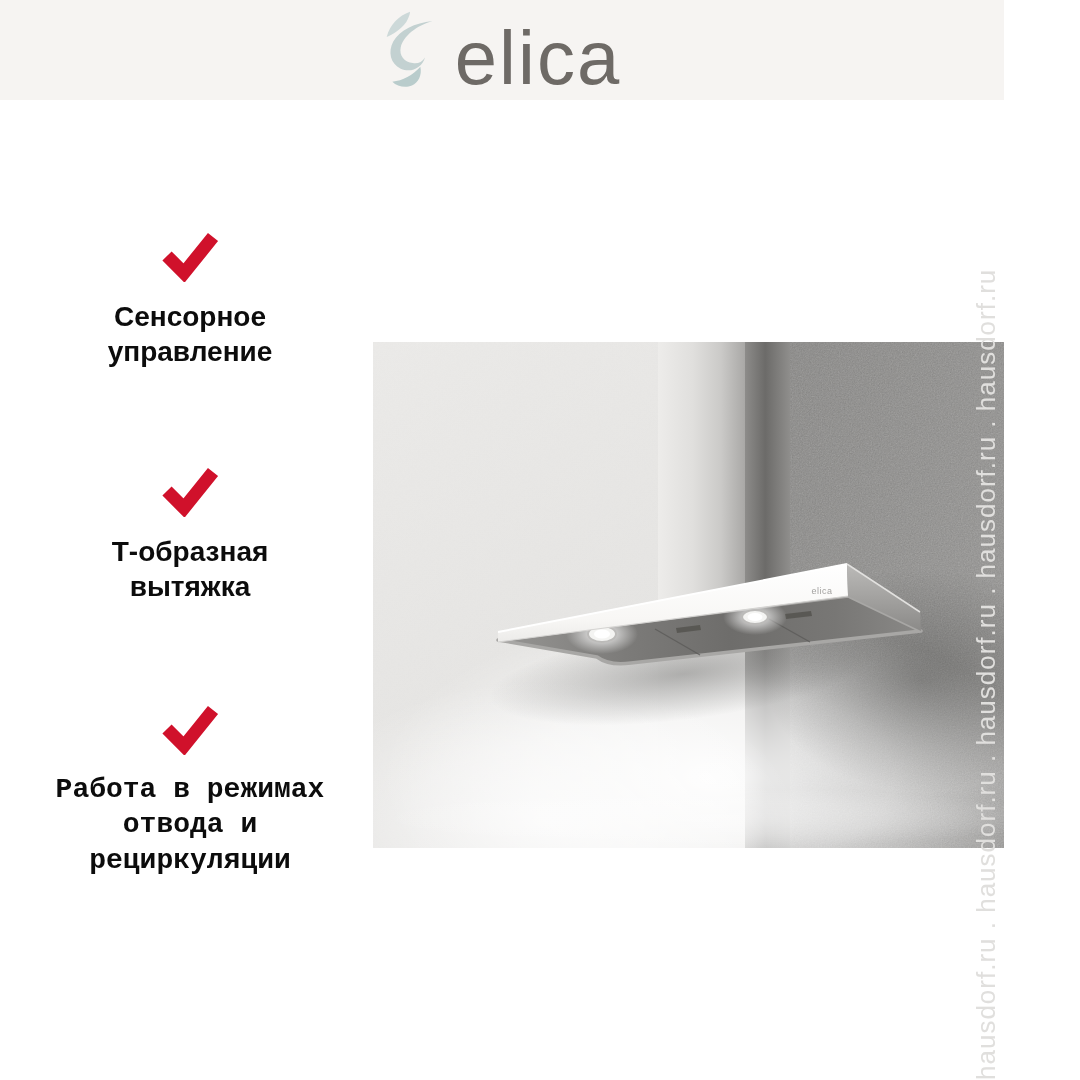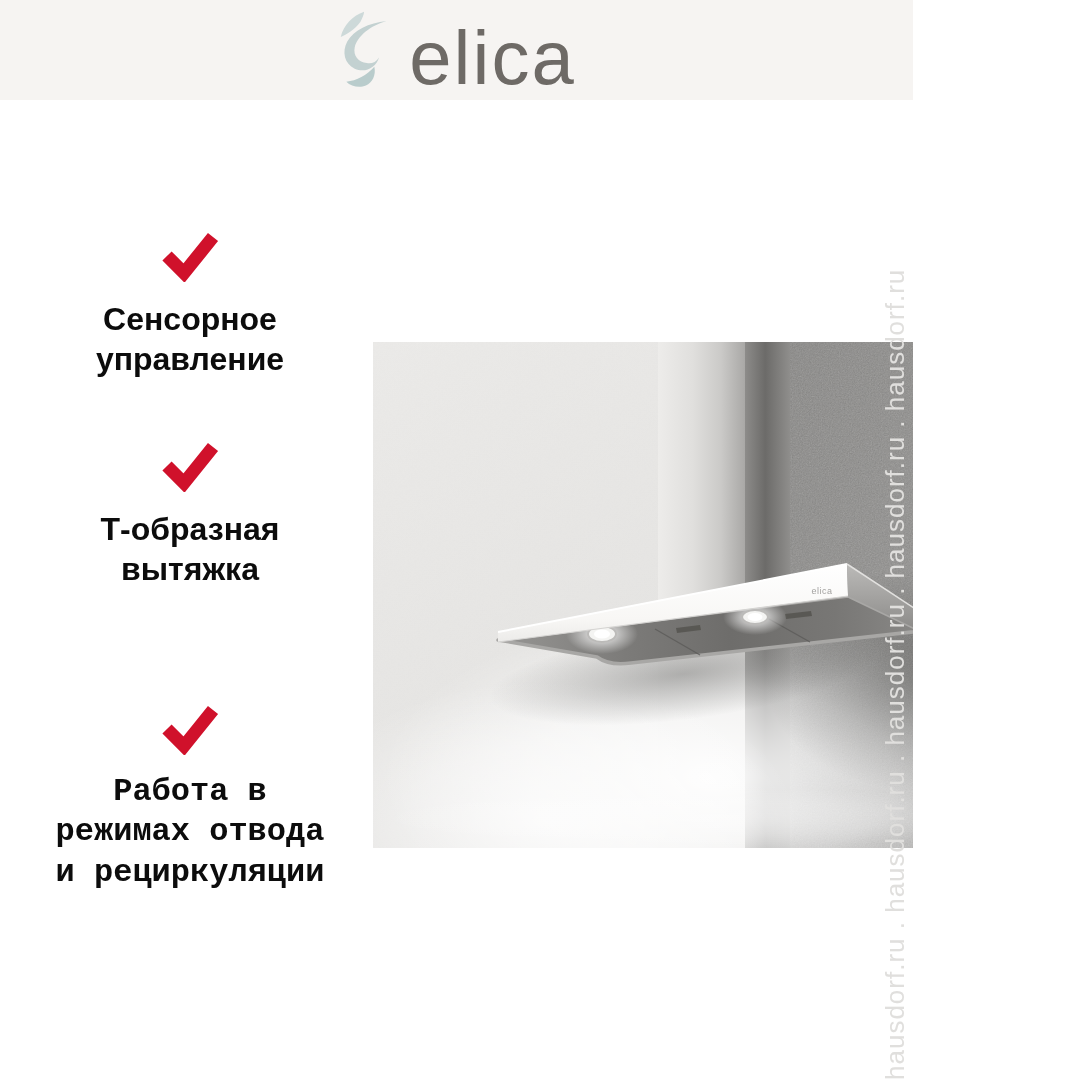--- a/index.html
+++ b/index.html
@@ -1,42 +1,42 @@
 <!DOCTYPE html>
 <html><head>
 <meta charset="utf-8">
 <style>
   html,body{margin:0;padding:0;background:#ffffff;}
   .page{
-    position:relative;width:913px;height:1080px;background:#ffffff;overflow:hidden;
+    position:relative;width:1004px;height:1080px;background:#ffffff;overflow:hidden;
     font-family:"Liberation Sans",sans-serif;
   }
   
   .brand-bar{
     position:absolute;top:0;left:0;right:0;height:100px;background:#f6f4f2;
     display:flex;align-items:center;justify-content:center;
   }
   .brand-lockup{display:flex;align-items:flex-end;gap:16px;}
   .brand-icon{width:56px;height:84px;display:block;}
   .brand-text{
     font-size:76px;line-height:.88;color:#6e6a66;letter-spacing:2px;font-weight:400;
   }
   
   .features{list-style:none;margin:0;padding:0;}
   .feature{
     position:absolute;left:52px;width:276px;
     display:flex;flex-direction:column;align-items:center;text-align:center;
   }
   .feature.f1{top:226px;}
-  .feature.f2{top:436px;align-items:center;}
+  .feature.f2{top:461px;align-items:center;}
   .feature.f3{top:699px;font-family:Liberation Mono, monospace;}
   .check-svg{width:62px;height:56px;display:block;}
   .check-svg polyline{fill:none;stroke:#d0112b;stroke-width:13;stroke-linecap:butt;stroke-linejoin:miter;}
   .feature-label{
-    margin:17px 0 0;font-size:32px;line-height:1.26;font-weight:bold;color:#0c0c0c;
+    margin:17px 0 0;font-size:28px;line-height:1.26;font-weight:bold;color:#0c0c0c;
   }
   
   .photo{position:absolute;left:373px;top:342px;width:674px;height:506px;}
   .photo svg{display:block;width:100%;height:100%;}
   
   .watermark{
     position:absolute;top:0;bottom:0;right:2px;width:32px;overflow:hidden;
     writing-mode:vertical-rl;transform:rotate(180deg);
     font-size:26px;line-height:32px;letter-spacing:1px;color:#e0dfdd;white-space:nowrap;
   }

